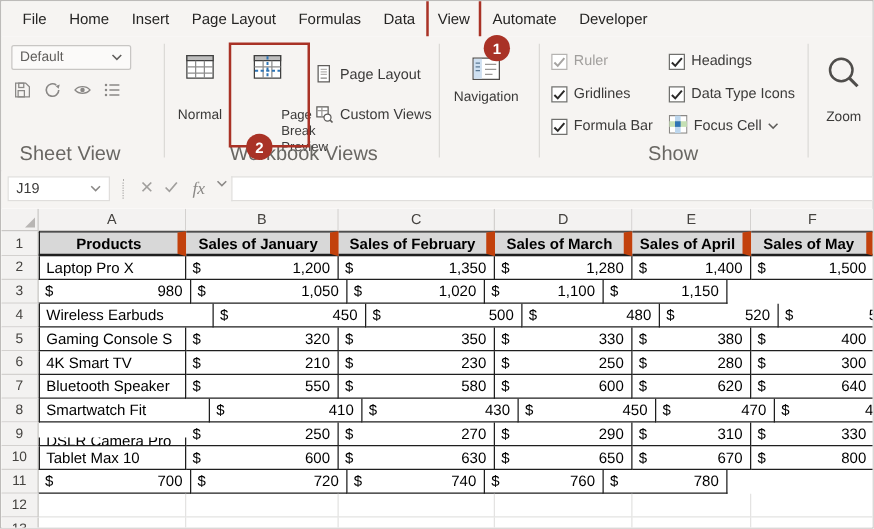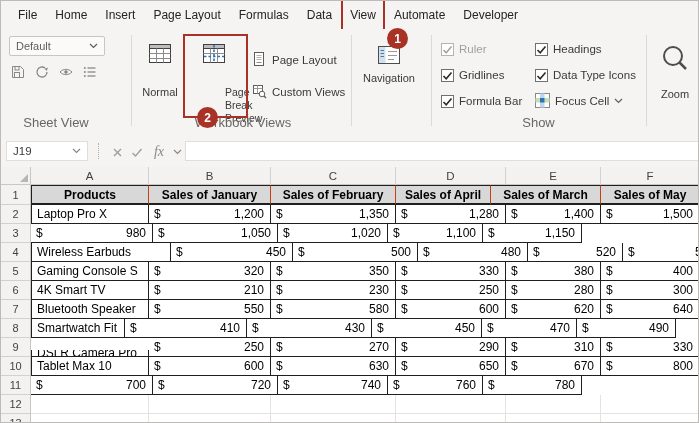--- a/index.html
+++ b/index.html
@@ -8,21 +8,21 @@
          border:1px solid #bdbbb9;--red:#a93226;}
   
   .menu-bar{position:absolute;top:0;left:0;right:0;height:28px;background:#f6f4f2;
             display:flex;align-items:center;padding-left:8px;font-size:12px;color:#252423;}
   .menu-item{padding:4px 9px;white-space:nowrap;}
   .menu-item.selected{border:2px solid var(--red);padding:12px 7px;}
   
   .ribbon{position:absolute;top:28px;left:0;right:0;height:107px;background:#f6f4f2;
           border-bottom:1px solid #d8d6d3;font-size:11px;color:#3b3a39;}
   .vsep{position:absolute;top:6px;bottom:10px;width:1px;background:#dcdad7;}
-  .group-label{position:absolute;top:86px;font-size:13px;color:#696763;text-align:center;white-space:nowrap;}
+  .group-label{position:absolute;top:86px;font-size:16px;color:#696763;text-align:center;white-space:nowrap;}
   .sv-dropdown{position:absolute;left:8px;top:7px;width:96px;height:20px;background:#fbfaf9;
                border:1px solid #c8c6c4;border-radius:2px;display:flex;align-items:center;
                justify-content:space-between;padding:0 6px;font-size:11px;color:#605e5c;box-sizing:border-box;}
   .sv-icons{position:absolute;left:8px;top:34px;display:flex;gap:6px;}
   .sv-icon{width:18px;height:18px;display:flex;align-items:center;justify-content:center;}
   .big-btn{position:absolute;height:88px;top:5px;}
   .big-btn .icon{position:absolute;top:6px;left:50%;transform:translateX(-50%);}
   .big-btn .lbl{position:absolute;top:52px;left:0;right:0;text-align:center;line-height:1.25;font-size:11px;color:#3b3a39;}
   .big-btn.pbp .lbl{font-size:10.5px;margin-left:40px;}
   .big-btn.nav .icon{top:8px;}
@@ -40,41 +40,41 @@
   .annot-rect{position:absolute;border:2px solid var(--red);z-index:5;pointer-events:none;}
   .step-circle{position:absolute;width:21px;height:21px;border-radius:50%;background:var(--red);
                color:#fff;font-size:12px;font-weight:bold;display:flex;align-items:center;
                justify-content:center;z-index:30;}
   
   .fbar{position:absolute;top:135px;left:0;right:0;height:31px;background:#f6f4f2;}
   .name-box{position:absolute;left:5px;top:5px;width:82px;height:20px;background:#fff;
             border:1px solid #e0dedc;display:flex;align-items:center;justify-content:space-between;
             padding:0 6px;font-size:11.5px;color:#3b3a39;box-sizing:border-box;}
   .vdots{position:absolute;left:97px;top:7px;height:16px;width:1px;border-left:1px dotted #b0aeac;}
-  .fbtn{position:absolute;top:8px;display:flex;align-items:center;justify-content:center;width:16px;height:16px;}
+  .fbtn{position:absolute;top:8px;display:flex;justify-content:center;width:16px;height:16px;}
   .fx{font-family:"Liberation Serif","DejaVu Serif",serif;font-style:italic;font-size:14px;color:#8a8886;}
   .formula-input{position:absolute;left:184px;right:0;top:5px;height:20px;background:#fff;
                  border:1px solid #e0dedc;border-right:none;box-sizing:border-box;}
   
   .sheet{position:absolute;top:166px;left:0;width:699px;height:257px;overflow:hidden;background:#fff;font-size:12px;color:#000;}
   .col-headers{display:flex;height:18px;}
   .corner{width:30px;flex:0 0 auto;background:#f3f2f1;border-right:1px solid #c9c7c5;
           border-bottom:1px solid #c9c7c5;box-sizing:border-box;position:relative;}
   .corner::after{content:"";position:absolute;right:2px;bottom:2px;border-left:8px solid transparent;
                  border-bottom:8px solid #b8b6b4;}
   .col-h{flex:0 0 auto;background:#f3f2f1;border-right:1px solid #d3d1cf;border-bottom:1px solid #c9c7c5;
          box-sizing:border-box;display:flex;align-items:center;justify-content:center;
          font-size:11.5px;color:#44423f;}
   .srow{display:flex;}
   .row-h{width:30px;flex:0 0 auto;background:#f3f2f1;border-right:1px solid #c9c7c5;
          border-bottom:1px solid #d3d1cf;box-sizing:border-box;display:flex;align-items:center;
          justify-content:center;font-size:11px;color:#44423f;}
   .cell{flex:0 0 auto;box-sizing:border-box;display:flex;align-items:center;overflow:hidden;}
   .cell.th{background:#d8d8d8;font-weight:bold;justify-content:center;
-           border-top:1px solid #1f1f1f;border-bottom:2px solid #1f1f1f;border-right:1px solid #c2410c;}
+           border-top:1px solid #1f1f1f;border-bottom:2px solid #1f1f1f;border-right:7px solid #c2410c;}
   .cell.first{border-left:1px solid #1f1f1f;}
   .cell.prod{border-right:1px solid #1f1f1f;border-bottom:1px solid #1f1f1f;padding-left:5px;}
   .cell.money{border-right:1px solid #1f1f1f;border-bottom:1px solid #1f1f1f;
               justify-content:space-between;padding:0 6px 0 5px;}
   .cell.empty{border-right:1px solid #e4e3e2;border-bottom:1px solid #e4e3e2;}
 </style>
 </head>
 <body>
 
 <div class="stage" style="--red: #a93226;">
@@ -315,22 +315,22 @@
         <div class="col-h" style="width: 110px;">D</div>
         <div class="col-h" style="width: 95px;">E</div>
         <div class="col-h" style="width: 99px;">F</div>
       </div>
     <div>
         <div class="srow" style="height: 20px;">
           <div class="row-h">1</div>
           <div class="cell th first" style="width: 118px;">Products</div>
           <div class="cell th" style="width: 122px;">Sales of January</div>
           <div class="cell th" style="width: 125px;">Sales of February</div>
+          <div class="cell th" style="width: 110px;">Sales of March</div>
           <div class="cell th" style="width: 95px;">Sales of April</div>
-          <div class="cell th" style="width: 110px;">Sales of March</div>
           <div class="cell th" style="width: 99px;">Sales of May</div>
         </div>
         <div class="srow" style="height: 19px;">
           <div class="row-h">2</div>
           <div class="cell prod first" style="width: 118px;">Laptop Pro X</div>
           <div class="cell money" style="width: 122px;">
             <span class="cur">$</span>
             <span class="val">1,200</span>
           </div>
           <div class="cell money" style="width: 125px;">
@@ -464,21 +464,21 @@
             <span class="cur">$</span>
             <span class="val">620</span>
           </div>
           <div class="cell money" style="width: 99px;">
             <span class="cur">$</span>
             <span class="val">640</span>
           </div>
         </div>
         <div class="srow" style="height: 19px;">
           <div class="row-h">8</div>
-          <div class="cell prod first" style="width: 94px;">Smartwatch Fit</div>
+          <div class="cell prod first" style="width: 137px;">Smartwatch Fit</div>
           <div class="cell money" style="width: 122px;">
             <span class="cur">$</span>
             <span class="val">410</span>
           </div>
           <div class="cell money" style="width: 125px;">
             <span class="cur">$</span>
             <span class="val">430</span>
           </div>
           <div class="cell money" style="width: 110px;">
             <span class="cur">$</span>

